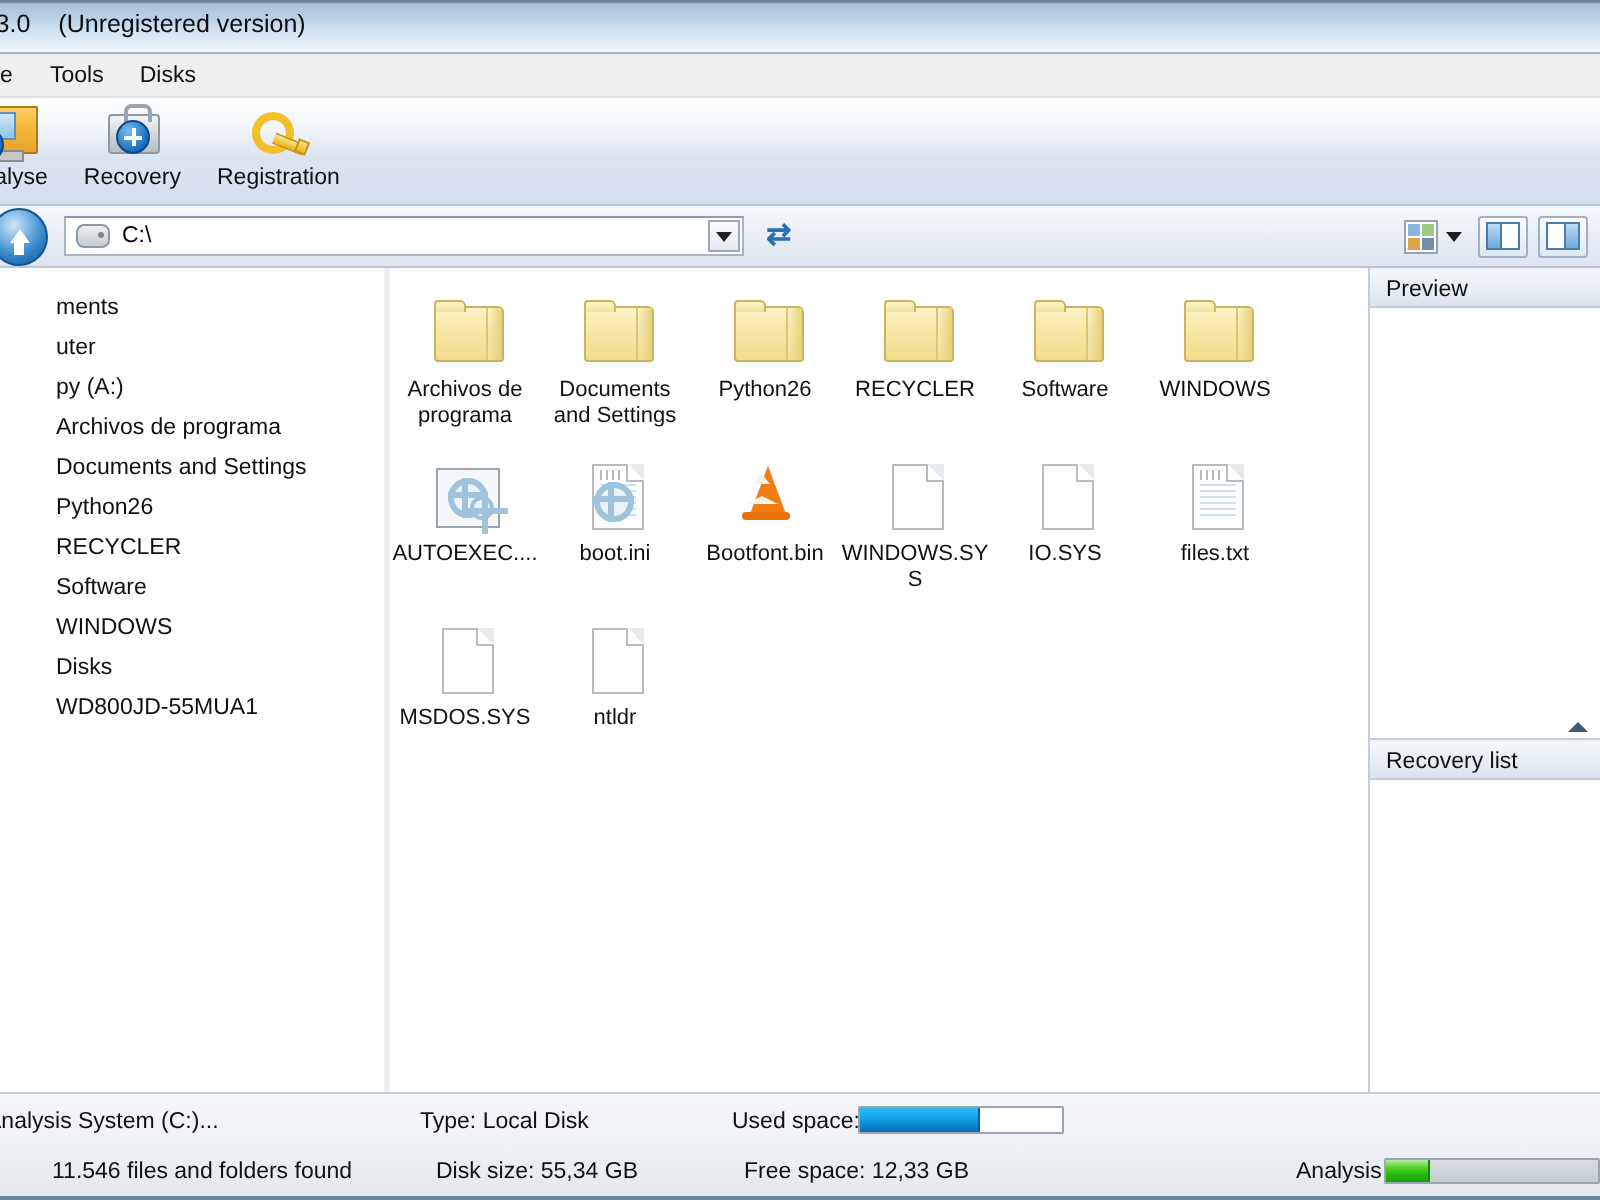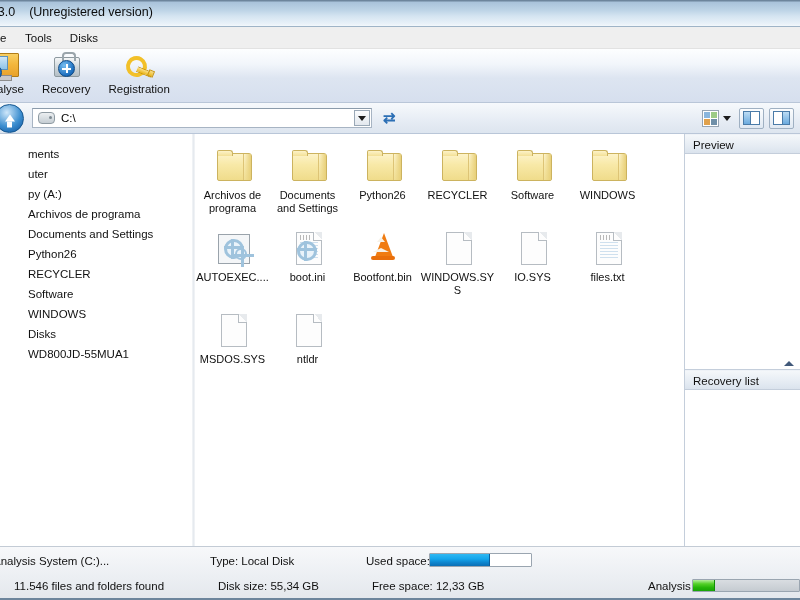--- a/index.html
+++ b/index.html
@@ -570,21 +570,21 @@
   <div class="statusbar">
     <div class="sb-row r1">
       <div class="sb-cell" style="left:-7px;">Analysis System (C:)...</div>
       <div class="sb-cell" style="left:210px;">Type: Local Disk</div>
       <div class="sb-cell" style="left:366px;">Used space:</div>
       <div class="prog" style="left:429px;top:6px;">
         <div class="fill-blue" style="width:58%;"></div>
       </div>
     </div>
     <div class="sb-row r2">
-      <div class="sb-cell" style="left:14px;">11.546 files and folders found</div>
+      <div class="sb-cell" style="left:26px;">11.546 files and folders found</div>
       <div class="sb-cell" style="left:218px;">Disk size: 55,34 GB</div>
       <div class="sb-cell" style="left:372px;">Free space: 12,33 GB</div>
       <div class="sb-cell" style="left:648px;">Analysis</div>
       <div class="prog green" style="left:692px;top:7px;">
         <div class="fill-green" style="width:20%;"></div>
       </div>
     </div>
     <div class="bottom-edge"></div>
   </div>
 

